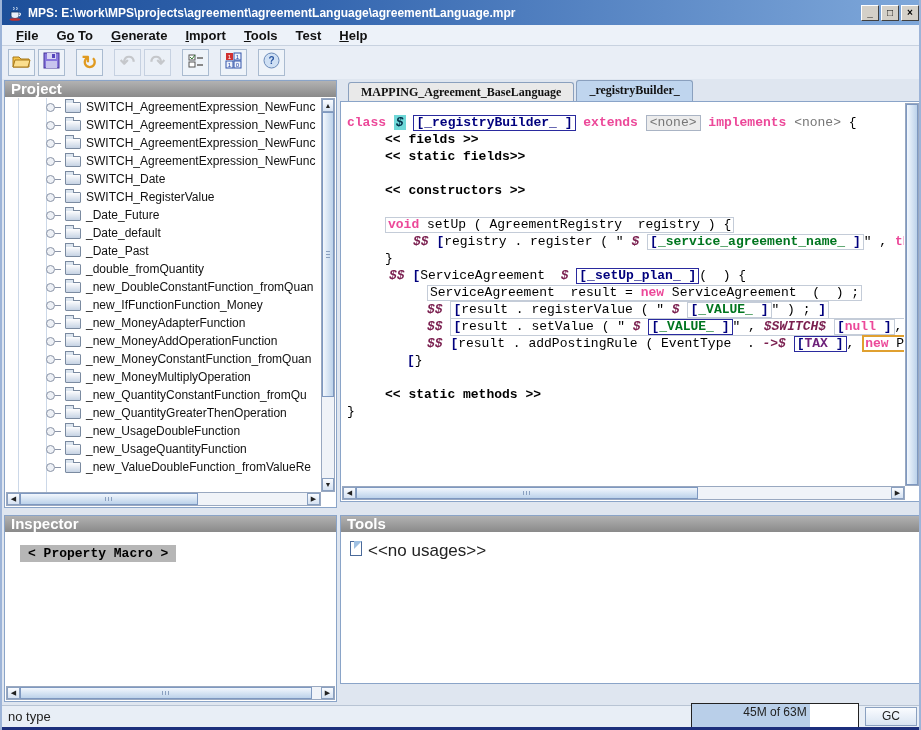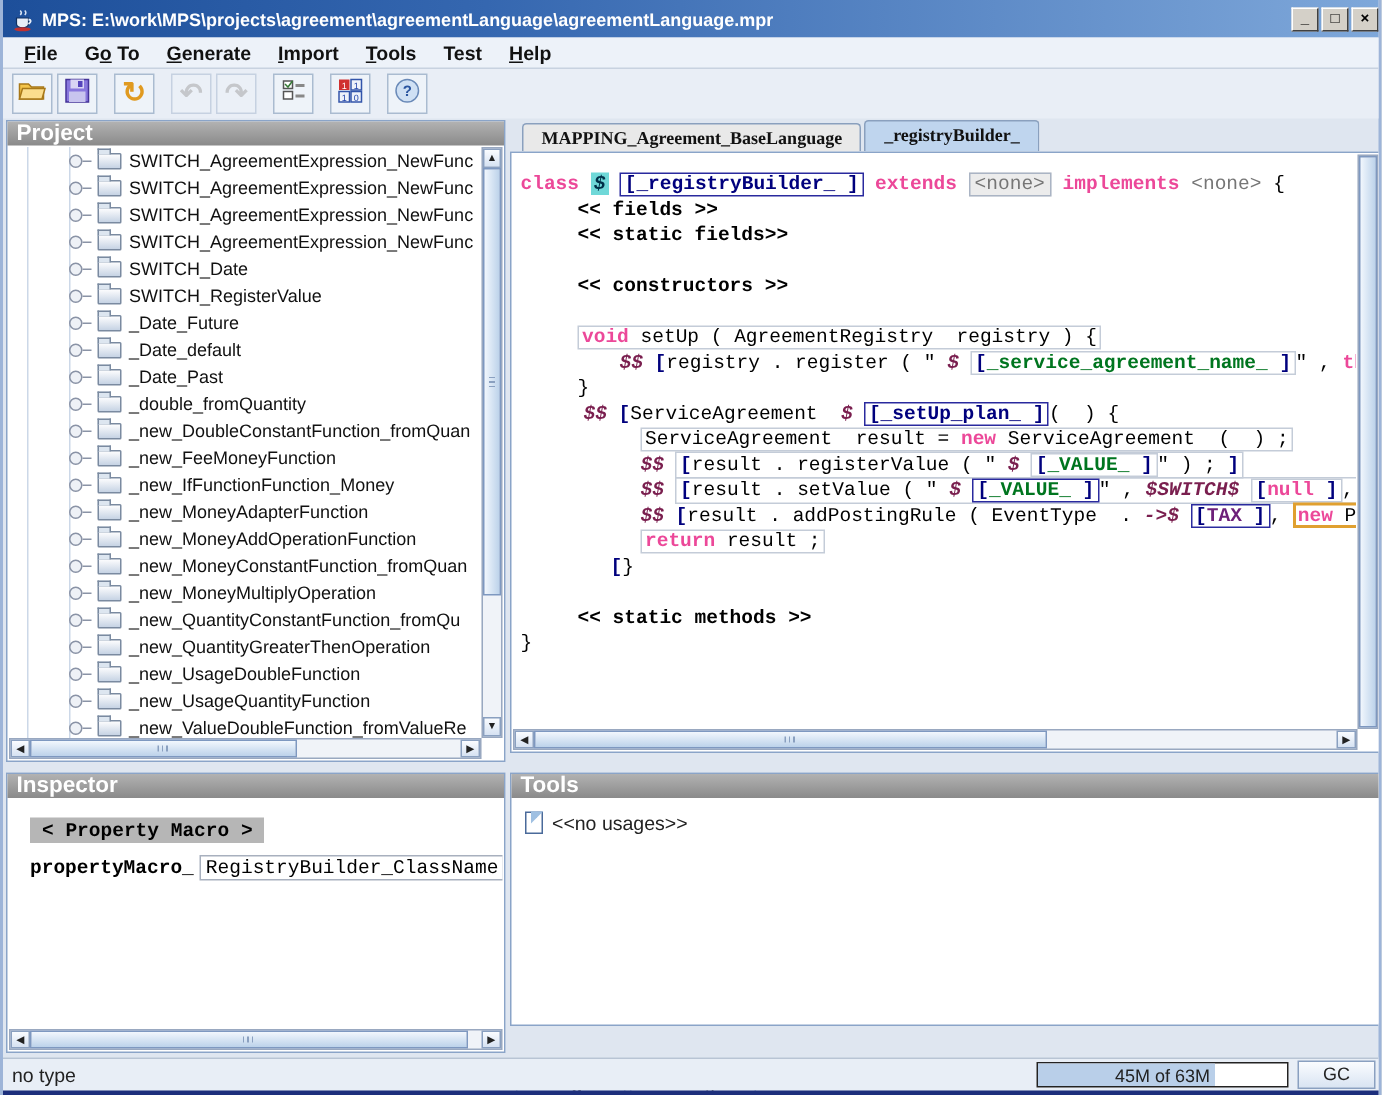--- a/index.html
+++ b/index.html
@@ -81,32 +81,32 @@
   .bxo{display:inline-block;border:2px solid #e0a030;padding:0 1px;line-height:13px;}
   
   .insp-content{position:absolute;left:1px;top:17px;right:1px;bottom:15px;background:#fff;overflow:hidden;
     font-family:"Liberation Mono",monospace;font-size:13px;padding:12px 0 0 14px;}
   .macro-chip{display:inline-block;background:#b6b6b6;color:#000;font-weight:bold;padding:1px 8px;}
   .insp-row{margin-top:8px;white-space:nowrap;}
   .insp-label{font-weight:bold;}
   .insp-box{display:inline-block;border:1px solid #a8b0be;padding:0 3px;margin-left:4px;}
   
   .tools-content{position:absolute;left:1px;top:17px;right:1px;bottom:1px;background:#fff;overflow:hidden;
-    padding:8px 0 0 8px;display:flex;align-items:flex-start;gap:6px;font-size:13px;color:#222;}
+    padding:8px 0 0 8px;display:flex;align-items:flex-start;gap:6px;font-size:17px;color:#222;}
   .page-icon{width:12px;height:15px;border:1px solid #4a6a9a;background:#fff;position:relative;flex:0 0 12px;}
   .page-icon::before{content:"";position:absolute;right:-1px;top:-1px;border:4px solid;border-color:#9fc0e2 transparent transparent #9fc0e2;}
   .btabs{position:absolute;left:338px;top:713px;width:581px;height:21px;display:flex;align-items:flex-start;padding-left:4px;gap:3px;}
   .btab{height:19px;padding:2px 14px 0;font-size:12px;color:#111;border:1px solid #8aa0be;border-top:none;
     border-radius:0 0 0 0;background:#e7ecf4;}
   .btab.active{background:#d6e5f5;font-weight:bold;}
   
   .statusbar{position:absolute;left:0;top:705px;width:921px;height:22px;background:#e8eef6;
     border-top:1px solid #b8c4d4;display:flex;align-items:center;padding:0 6px;font-size:13px;color:#222;}
   .status-left{flex:1;}
-  .membar{width:168px;height:17px;border:1px solid #222;background:#fff;position:relative;margin-right:6px;}
+  .membar{width:168px;height:28px;border:1px solid #222;background:#fff;position:relative;margin-right:6px;}
   .memfill{position:absolute;left:0;top:0;bottom:0;background:#b9cfe9;}
   .memtext{position:absolute;inset:0;text-align:center;font-size:12px;line-height:16px;color:#222;}
   .gc-btn{width:52px;height:19px;border:1px solid #8aa0c0;background:linear-gradient(#fafcff,#d9e4f2);
     font-size:12px;color:#222;text-align:center;line-height:17px;}
   .win-bottom{position:absolute;left:0;bottom:0;width:921px;height:3px;background:#1d2f7c;}
 </style>
 </head>
 <body>
 
 <div class="win">
@@ -248,25 +248,20 @@
         </div>
         <div class="tree-row">
           <span class="th"></span>
           <span class="folder"></span>
           <span>_double_fromQuantity</span>
         </div>
         <div class="tree-row">
           <span class="th"></span>
           <span class="folder"></span>
           <span>_new_DoubleConstantFunction_fromQuan</span>
-        </div>
-        <div class="tree-row">
-          <span class="th"></span>
-          <span class="folder"></span>
-          <span>_new_FeeMoneyFunction</span>
         </div>
         <div class="tree-row">
           <span class="th"></span>
           <span class="folder"></span>
           <span>_new_IfFunctionFunction_Money</span>
         </div>
         <div class="tree-row">
           <span class="th"></span>
           <span class="folder"></span>
           <span>_new_MoneyAdapterFunction</span>
@@ -346,21 +341,20 @@
         <div class="code-line" style="padding-left: 38px;"><span class="bld">&lt;&lt; constructors &gt;&gt;</span></div>
         <div class="code-line" style="padding-left: 0px;"></div>
         <div class="code-line" style="padding-left: 38px;"><span class="bxl"><span class="kw">void</span><span class="pl"> setUp ( AgreementRegistry  registry ) {</span></span></div>
         <div class="code-line" style="padding-left: 66px;"><span class="mac">$$ </span><span class="br">[</span><span class="pl">registry . register ( " </span><span class="mac">$ </span><span class="bxl"><span class="br">[</span><span class="grn">_service_agreement_name_ </span><span class="br">]</span></span><span class="pl">" , </span><span class="kw">this</span></div>
         <div class="code-line" style="padding-left: 38px;"><span class="pl">}</span></div>
         <div class="code-line" style="padding-left: 42px;"><span class="mac">$$ </span><span class="br">[</span><span class="pl">ServiceAgreement  </span><span class="mac">$ </span><span class="bxb"><span class="br">[</span><span class="cellname">_setUp_plan_ </span><span class="br">]</span></span><span class="pl">(  ) {</span></div>
         <div class="code-line" style="padding-left: 80px;"><span class="bxl"><span class="pl">ServiceAgreement  result = </span><span class="kw">new</span><span class="pl"> ServiceAgreement  (  ) ;</span></span></div>
         <div class="code-line" style="padding-left: 80px;"><span class="mac">$$ </span><span class="bxl"><span class="br">[</span><span class="pl">result . registerValue ( " </span><span class="mac">$ </span><span class="bxl"><span class="br">[</span><span class="grn">_VALUE_ </span><span class="br">]</span></span><span class="pl">" ) ; </span><span class="br">]</span></span></div>
         <div class="code-line" style="padding-left: 80px;"><span class="mac">$$ </span><span class="bxl"><span class="br">[</span><span class="pl">result . setValue ( " </span><span class="mac">$ </span><span class="bxb"><span class="br">[</span><span class="grn">_VALUE_ </span><span class="br">]</span></span><span class="pl">" , </span><span class="mac">$SWITCH$ </span><span class="bxl"><span class="br">[</span><span class="kw">null </span><span class="br">]</span></span><span class="pl">, </span></span></div>
         <div class="code-line" style="padding-left: 80px;"><span class="mac">$$ </span><span class="br">[</span><span class="pl">result . addPostingRule ( </span><span class="pl">EventType  . </span><span class="mac">-&gt;$ </span><span class="bxb"><span class="br">[</span><span class="pur">TAX </span><span class="br">]</span></span><span class="pl">, </span><span class="bxo"><span class="kw">new</span><span class="pl"> PostingRu</span></span></div>
-        <div class="code-line" style="padding-left: 80px;"><span class="bxl"><span class="kw">return</span><span class="pl"> result ;</span></span></div>
         <div class="code-line" style="padding-left: 60px;"><span class="br">[</span><span class="pl">}</span></div>
         <div class="code-line" style="padding-left: 0px;"></div>
         <div class="code-line" style="padding-left: 38px;"><span class="bld">&lt;&lt; static methods &gt;&gt;</span></div>
         <div class="code-line" style="padding-left: 0px;"><span class="pl">}</span></div>
       </div>
     <div class="sb-v" style="right:1px;top:1px;bottom:15px;">
       <div class="sb-track">
           <div class="sb-thumb" style="top:0;height:100%;"></div>
         </div>
     </div>
@@ -372,24 +366,20 @@
           </div>
         </div>
       <div class="sb-btn">▶</div>
     </div>
   </div>
 
   <div class="panel" style="left:2px;top:515px;width:333px;height:187px;">
     <div class="panel-hd">Inspector</div>
     <div class="insp-content">
       <span class="macro-chip">&lt; Property Macro &gt;</span>
-      <div class="insp-row">
-        <span class="insp-label">propertyMacro_</span><span class="insp-box">RegistryBuilder_ClassName</span>
-        
-      </div>
     </div>
     <div class="sb-h" style="left:1px;right:1px;bottom:1px;">
       <div class="sb-btn">◀</div>
       <div class="sb-track">
           <div class="sb-thumb" style="left:0;width:97%;">
             <span class="grip-h"></span>
           </div>
         </div>
       <div class="sb-btn">▶</div>
     </div>

